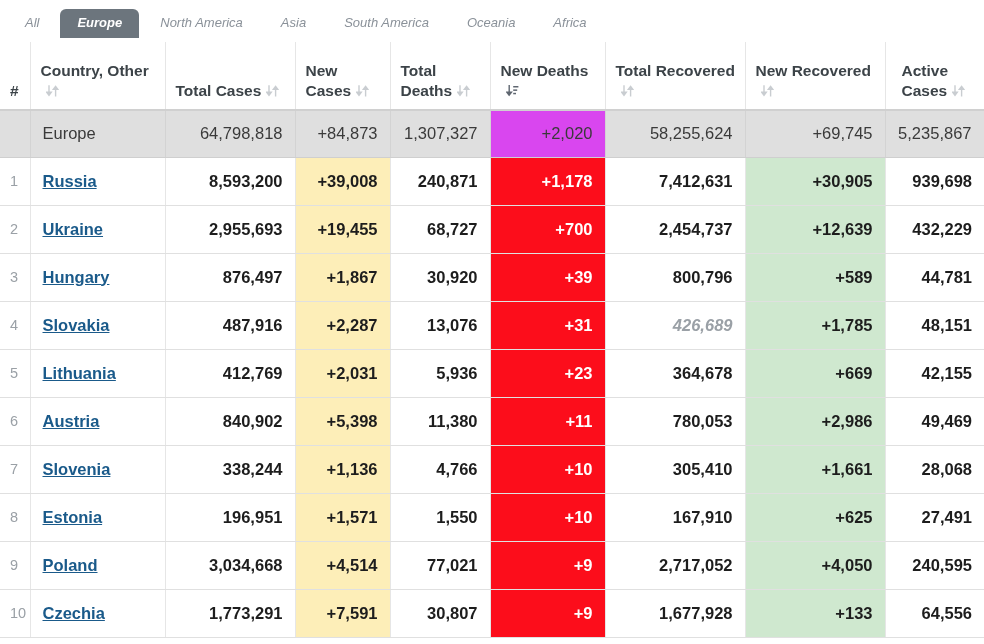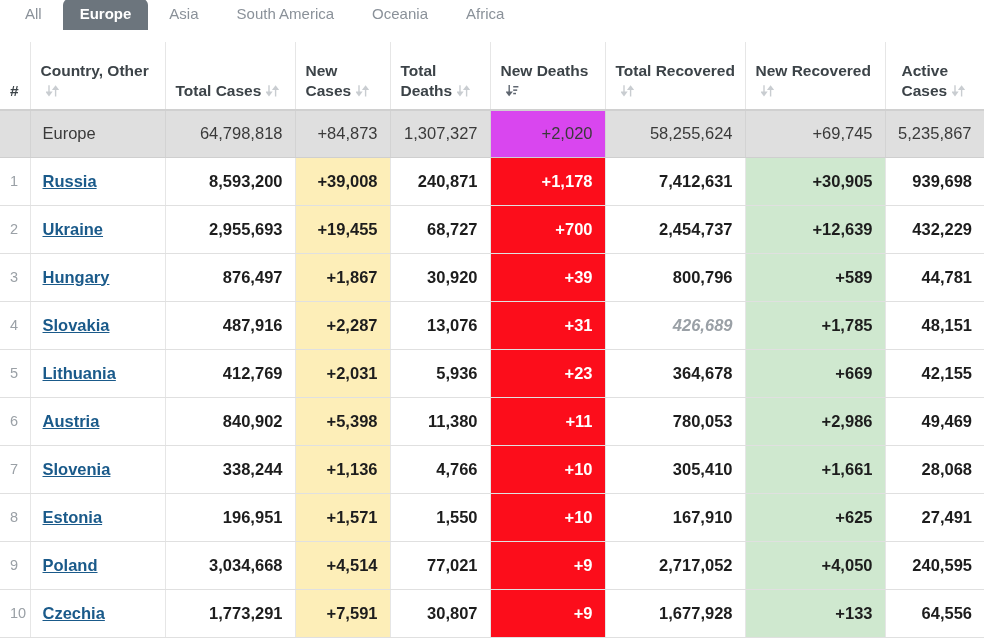--- a/index.html
+++ b/index.html
@@ -13,29 +13,30 @@
 
   
   #tabbar {
     height: 42px;
     display: flex;
     align-items: flex-end;
     padding: 0 0 0 6px;
     background: #ffffff;
   }
   .tab {
-    font-size: 15px;
+    font-size: 13px;
     color: #8a9199;
     padding: 7px 17px 8px 17px;
-    margin: 12px 2px;
+    margin: 4px 2px;
     line-height: 1.1;
     white-space: nowrap;
     border-radius: 6px 6px 0 0;
     cursor: pointer;
     user-select: none;
+    font-style: italic;
   }
   .tab.active {
     background: #6c757d;
     color: #ffffff;
     font-weight: bold;
   }
 
   
   #tablewrap { width: 984px; }
   table {
@@ -151,20 +152,21 @@
     font-style: italic;
     font-weight: bold;
   }
 </style>
 </head>
 <body>
 
 <div id="tabbar">
     <div class="tab">All</div>
     <div class="tab active">Europe</div>
+    <div class="tab">North America</div>
     <div class="tab">Asia</div>
     <div class="tab">South America</div>
     <div class="tab">Oceania</div>
     <div class="tab">Africa</div>
   </div>
 
 <div id="tablewrap">
   <table>
     <colgroup>
       <col class="c-num">

